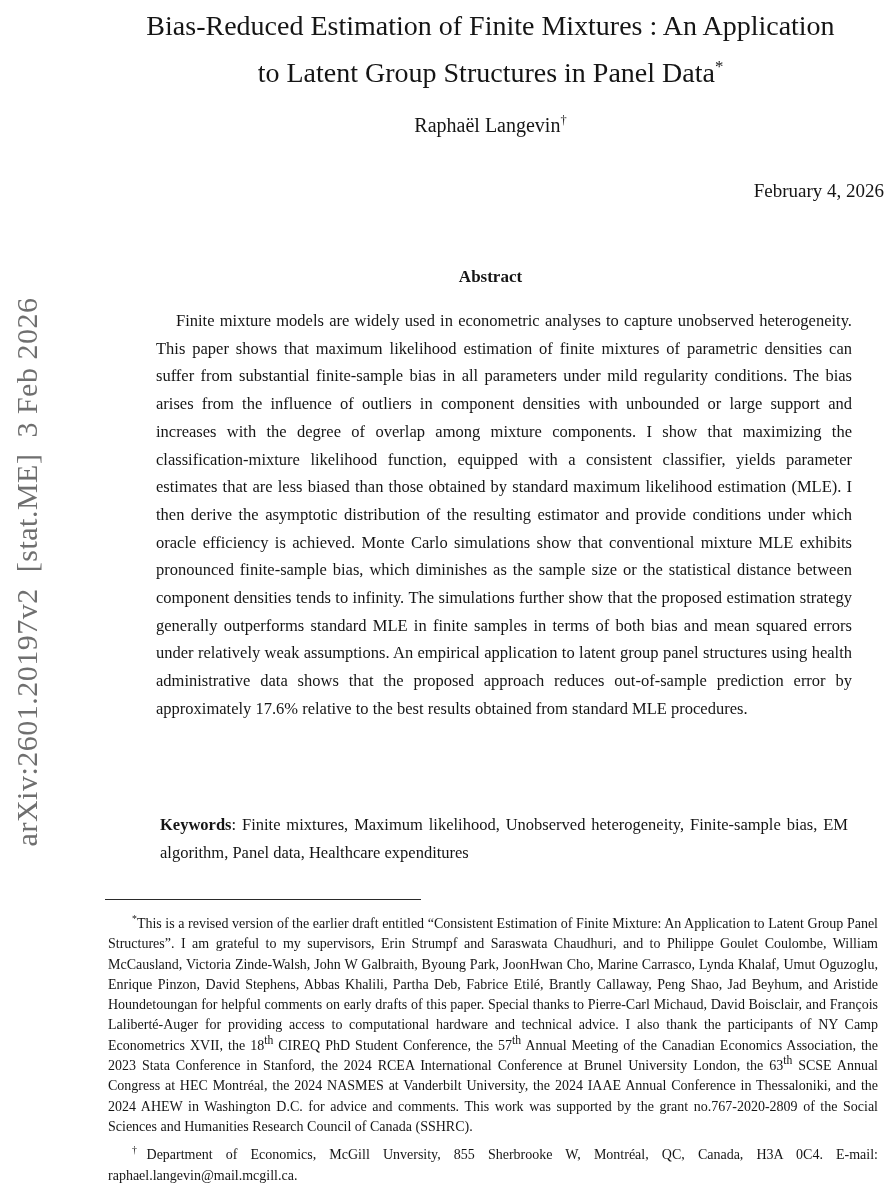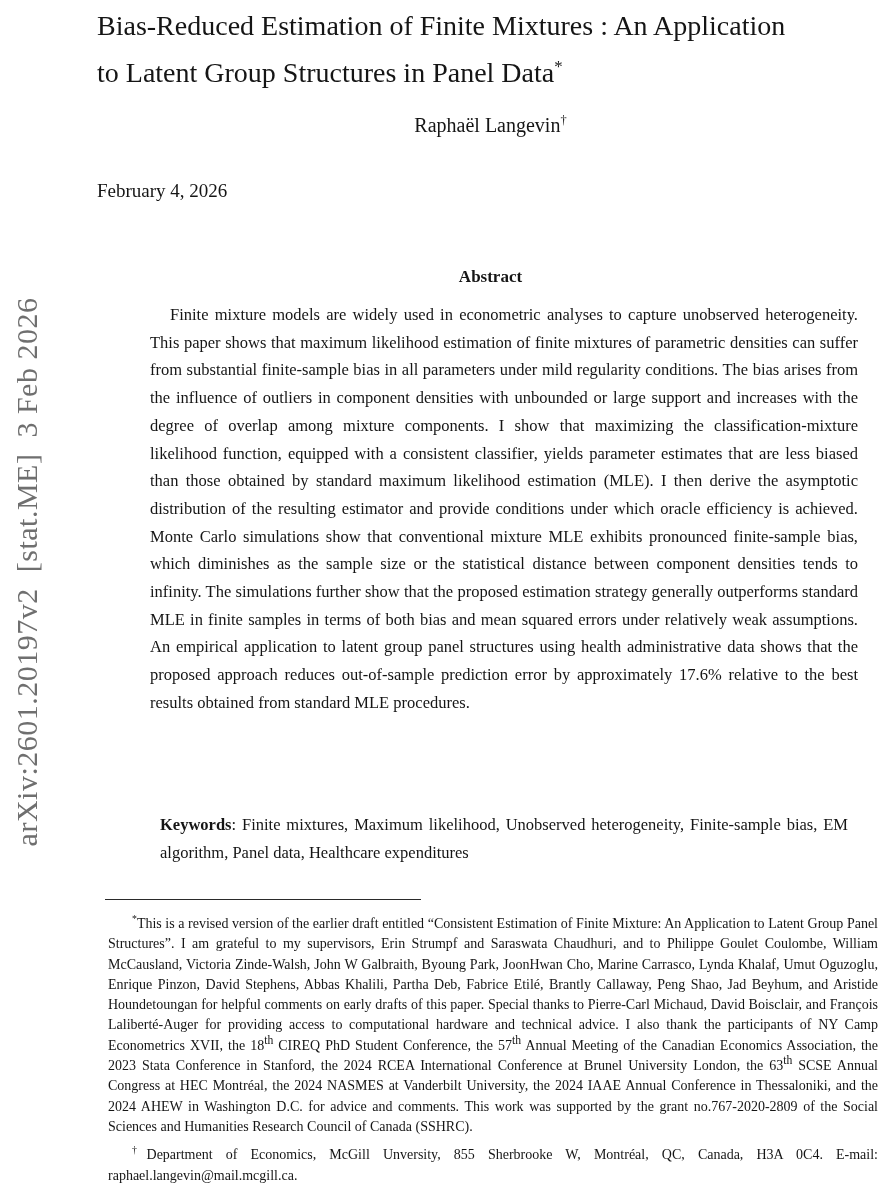--- a/index.html
+++ b/index.html
@@ -27,63 +27,63 @@
     left: 97px;
     top: 0;
     width: 787px;
     height: 1200px;
   }
   .title {
     position: absolute;
     top: 2px;
     left: 0;
     width: 100%;
-    text-align: left;
+    text-align: center;
     font-size: 28px;
     line-height: 47px;
     font-weight: normal;
     margin: 0;
   }
   .title sup { font-size: 60%; }
   .author {
     position: absolute;
     top: 114px;
     left: 0;
     width: 100%;
     text-align: center;
     font-size: 20px;
   }
   .author sup { font-size: 62%; }
   .date {
     position: absolute;
     top: 180px;
     left: 0;
     width: 100%;
-    text-align: left;
+    text-align: right;
     font-size: 19px;
   }
   .abs-head {
     position: absolute;
     top: 267px;
     left: 0;
     width: 100%;
     text-align: center;
     font-size: 17px;
     font-weight: bold;
   }
   .abs-body {
     position: absolute;
     top: 299px;
     left: 51px;
     width: 712px;
     font-size: 16.5px;
     line-height: 27.7px;
     text-align: justify;
   }
-  .abs-body .para { text-indent: 20px; margin: 2px; }
+  .abs-body .para { text-indent: 20px; margin: 8px; }
   .kwblock {
     position: absolute;
     top: 799px;
     left: 51px;
     width: 712px;
     font-size: 16.5px;
     line-height: 27.5px;
     text-align: justify;
   }
   .kwblock p { margin: 12px; }

